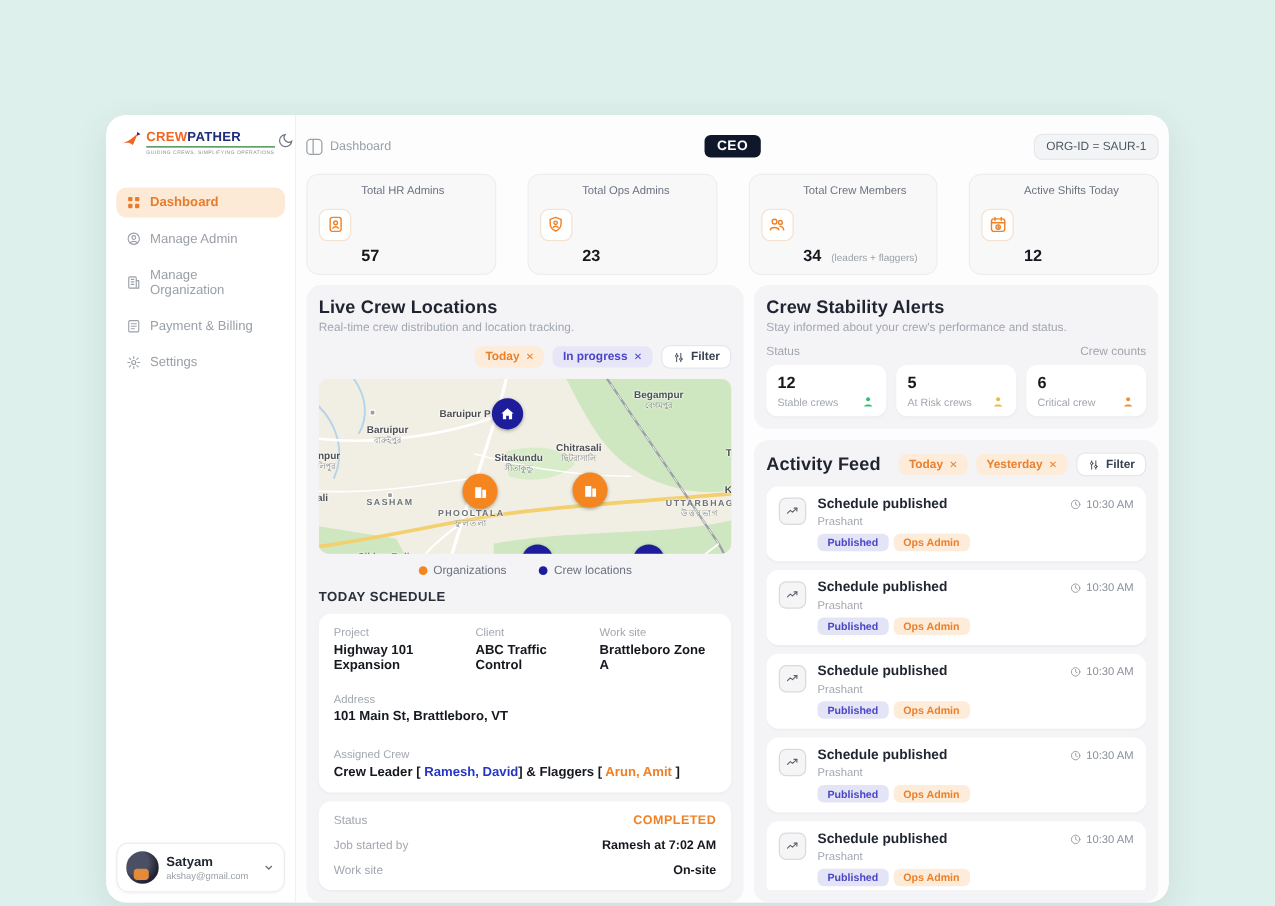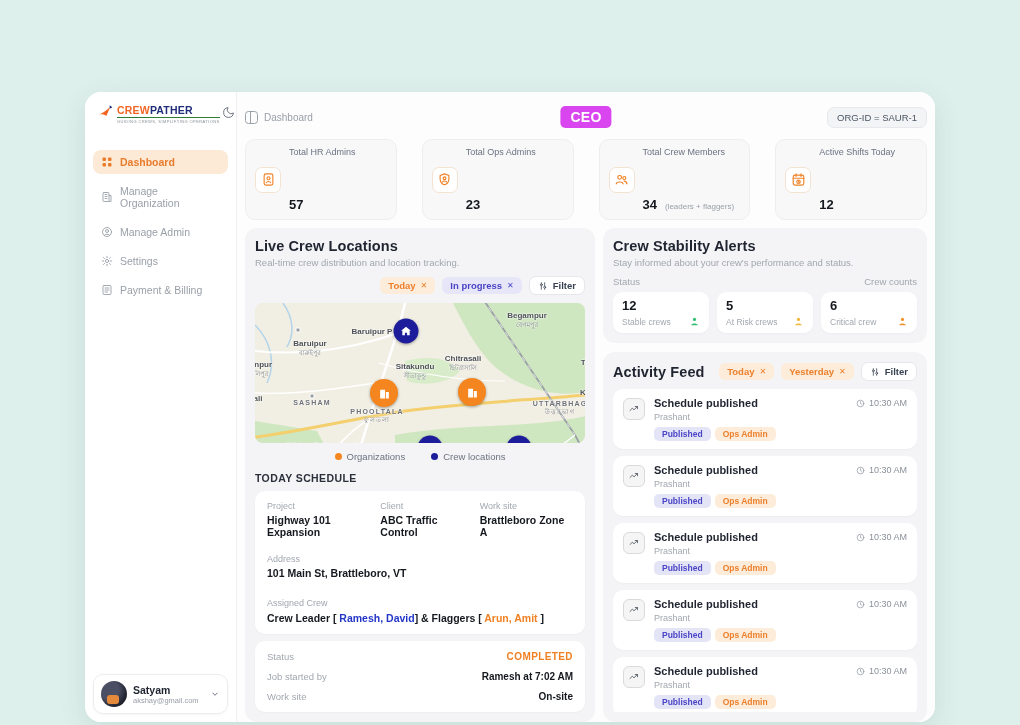--- a/index.html
+++ b/index.html
@@ -32,22 +32,22 @@
   .profile-name { font-size:10.5px; font-weight:700; color:#1f2430; }
   .profile-email { font-size:7.5px; color:#9aa0a8; }
   .profile-chevron { margin-left:auto; color:#6b7280; }
 
   
   .main { flex:1; background:#fdfdfd; padding:12px 8px 0; display:flex; flex-direction:column; overflow:hidden; }
   .topbar { position:relative; height:26px; display:flex; align-items:center; }
   .crumb { display:flex; align-items:center; gap:6px; color:#9aa0a8; font-size:10px; }
   .panel-toggle { width:13px; height:13px; border:1.4px solid #9aa0a8; border-radius:3.5px; position:relative; }
   .panel-toggle::after { content:""; position:absolute; left:4px; top:0; bottom:0; width:1.4px; background:#9aa0a8; }
-  .role-badge { position:absolute; left:50%; transform:translateX(-50%); background:#d946ef; color:#fff;
-    font-size:14px; font-weight:700; padding:3px 10px; border-radius:5px; letter-spacing:.3px; }
+  .role-badge { position:absolute; left:50%; transform:translateX(-50%); background:#0f172a; color:#fff;
+    font-size:11px; font-weight:700; padding:3px 10px; border-radius:5px; letter-spacing:.3px; }
   .org-chip { margin-left:auto; background:#f3f4f6; border:1px solid #e7e8ec; color:#4b5563;
     font-size:9.5px; padding:4px 9px; border-radius:7px; }
 
   .stats-row { display:flex; gap:25px; margin-top:9px; }
   .stat-card { flex:1; background:#f8f8f9; border:1px solid #eeeef1; border-radius:10px; padding:7px 9px;
     display:flex; gap:8px; align-items:center; }
   .stat-icon { width:26px; height:26px; border-radius:7px; background:#fff; border:1px solid #f3e3d2;
     display:flex; align-items:center; justify-content:center; color:#f08124; flex:none; }
   .stat-icon svg { width:15px; height:15px; }
   .stat-label { font-size:9px; color:#6b7280; }
@@ -167,54 +167,54 @@
                 <rect x="14" y="3" width="7" height="7" rx="2" fill="currentColor"></rect>
                 <rect x="3" y="14" width="7" height="7" rx="2" fill="currentColor"></rect>
                 <rect x="14" y="14" width="7" height="7" rx="2" fill="currentColor"></rect>
               </svg>
             </span>
             <span>Dashboard</span>
           </div>
           <div class="nav-item">
             <span style="display:flex">
               <svg viewBox="0 0 24 24" fill="none" stroke="currentColor" stroke-width="1.8" stroke-linecap="round" stroke-linejoin="round">
+                <circle cx="12" cy="12" r="9"></circle>
+                <circle cx="12" cy="10" r="3"></circle>
+                <path d="M6.5 18.5 C8 15.5 16 15.5 17.5 18.5"></path>
+              </svg>
+            </span>
+            <span>Manage Admin</span>
+          </div>
+          <div class="nav-item">
+            <span style="display:flex">
+              <svg viewBox="0 0 24 24" fill="none" stroke="currentColor" stroke-width="1.8" stroke-linecap="round" stroke-linejoin="round">
                 <rect x="4" y="3" width="12" height="18" rx="2"></rect>
                 <path d="M16 9h4v12h-4"></path>
                 <path d="M8 7h4M8 11h4M8 15h4"></path>
               </svg>
             </span>
             <span>Manage Organization</span>
           </div>
           <div class="nav-item">
             <span style="display:flex">
               <svg viewBox="0 0 24 24" fill="none" stroke="currentColor" stroke-width="1.8" stroke-linecap="round" stroke-linejoin="round">
-                <circle cx="12" cy="12" r="9"></circle>
-                <circle cx="12" cy="10" r="3"></circle>
-                <path d="M6.5 18.5 C8 15.5 16 15.5 17.5 18.5"></path>
+                <rect x="4" y="3" width="16" height="18" rx="2"></rect>
+                <path d="M8 8h8M8 12h8M8 16h5"></path>
               </svg>
             </span>
-            <span>Manage Admin</span>
+            <span>Payment &amp; Billing</span>
           </div>
           <div class="nav-item">
             <span style="display:flex">
               <svg viewBox="0 0 24 24" fill="none" stroke="currentColor" stroke-width="1.8" stroke-linecap="round" stroke-linejoin="round">
                 <circle cx="12" cy="12" r="3.2"></circle>
                 <path d="M12 2.5v3M12 18.5v3M2.5 12h3M18.5 12h3M5 5l2.1 2.1M16.9 16.9L19 19M19 5l-2.1 2.1M7.1 16.9L5 19"></path>
               </svg>
             </span>
             <span>Settings</span>
-          </div>
-          <div class="nav-item">
-            <span style="display:flex">
-              <svg viewBox="0 0 24 24" fill="none" stroke="currentColor" stroke-width="1.8" stroke-linecap="round" stroke-linejoin="round">
-                <rect x="4" y="3" width="16" height="18" rx="2"></rect>
-                <path d="M8 8h8M8 12h8M8 16h5"></path>
-              </svg>
-            </span>
-            <span>Payment &amp; Billing</span>
           </div>
         </nav>
 
       <div class="profile-card">
         <div class="avatar"></div>
         <div>
           <div class="profile-name">Satyam</div>
           <div class="profile-email">akshay@gmail.com</div>
         </div>
         <svg class="profile-chevron" width="10" height="10" viewBox="0 0 24 24" fill="none" stroke="currentColor" stroke-width="2.4">

